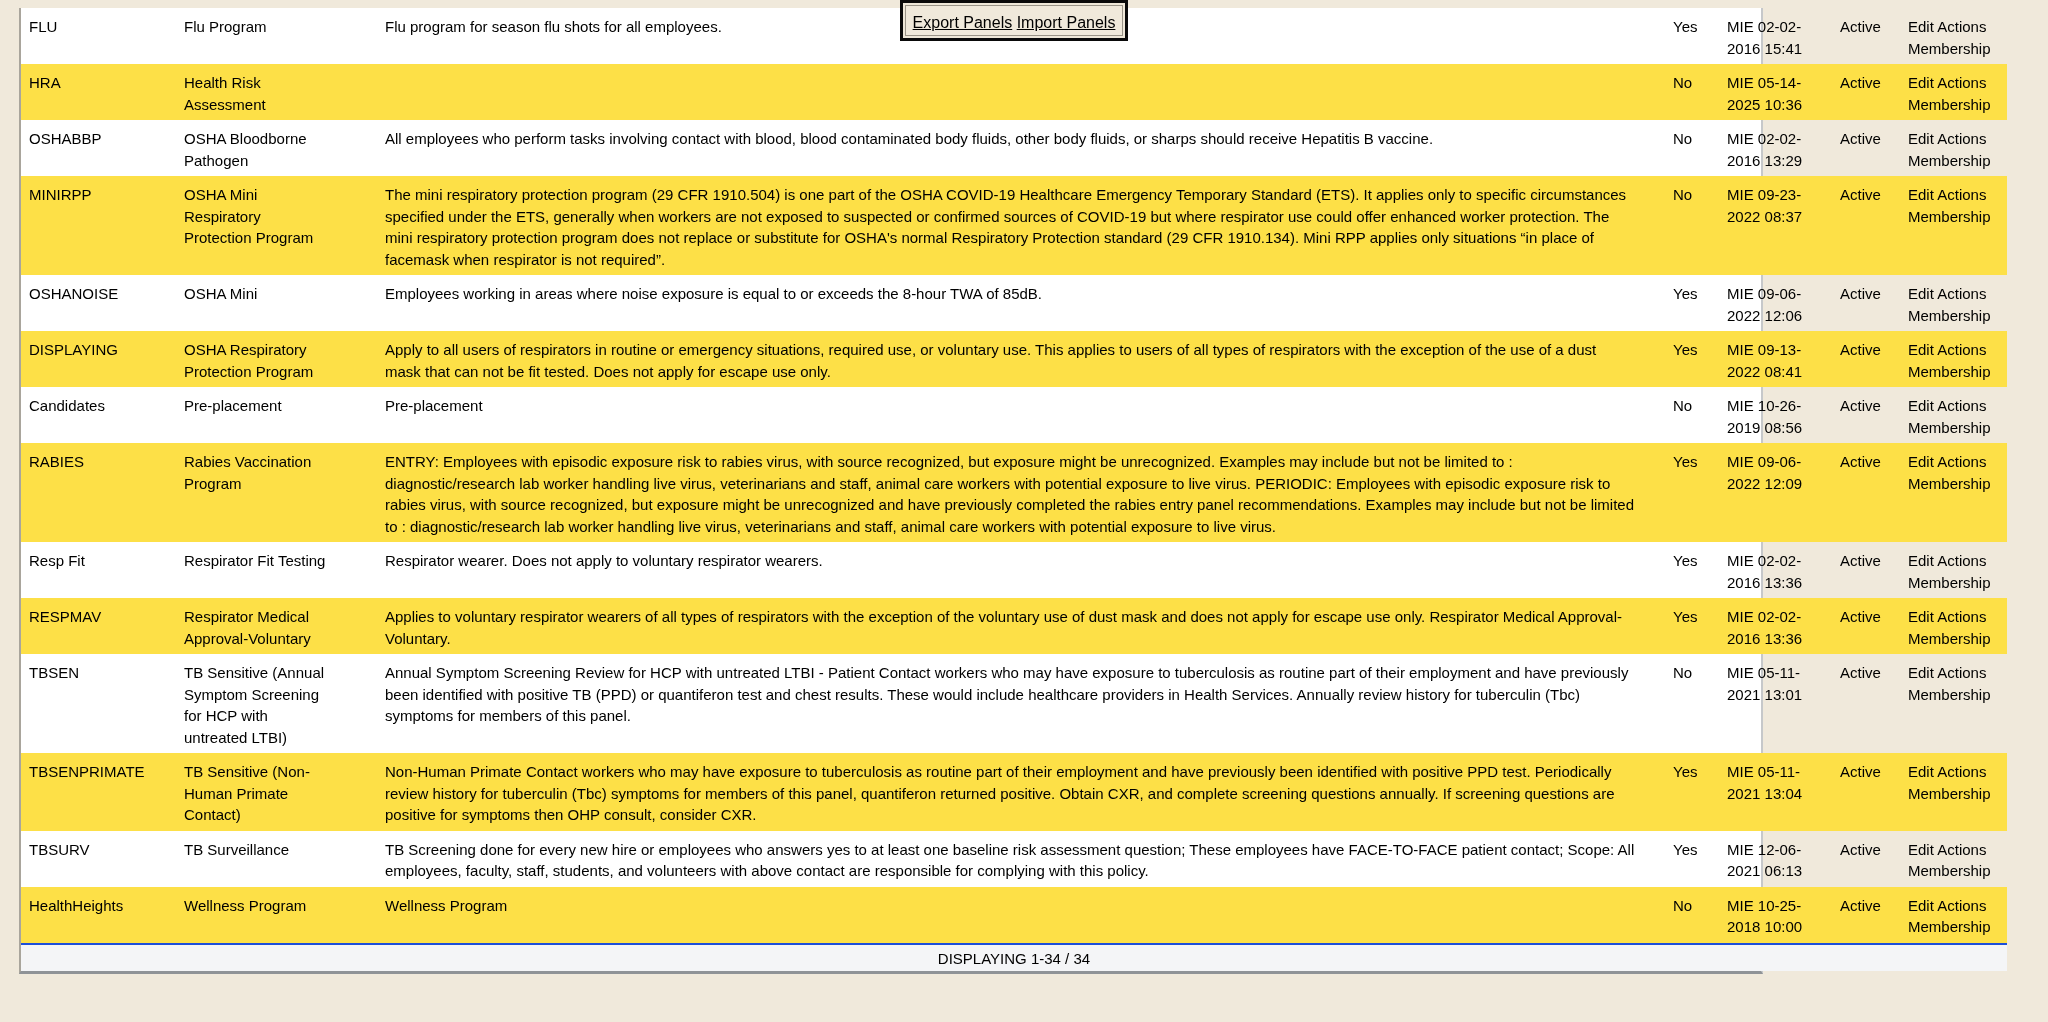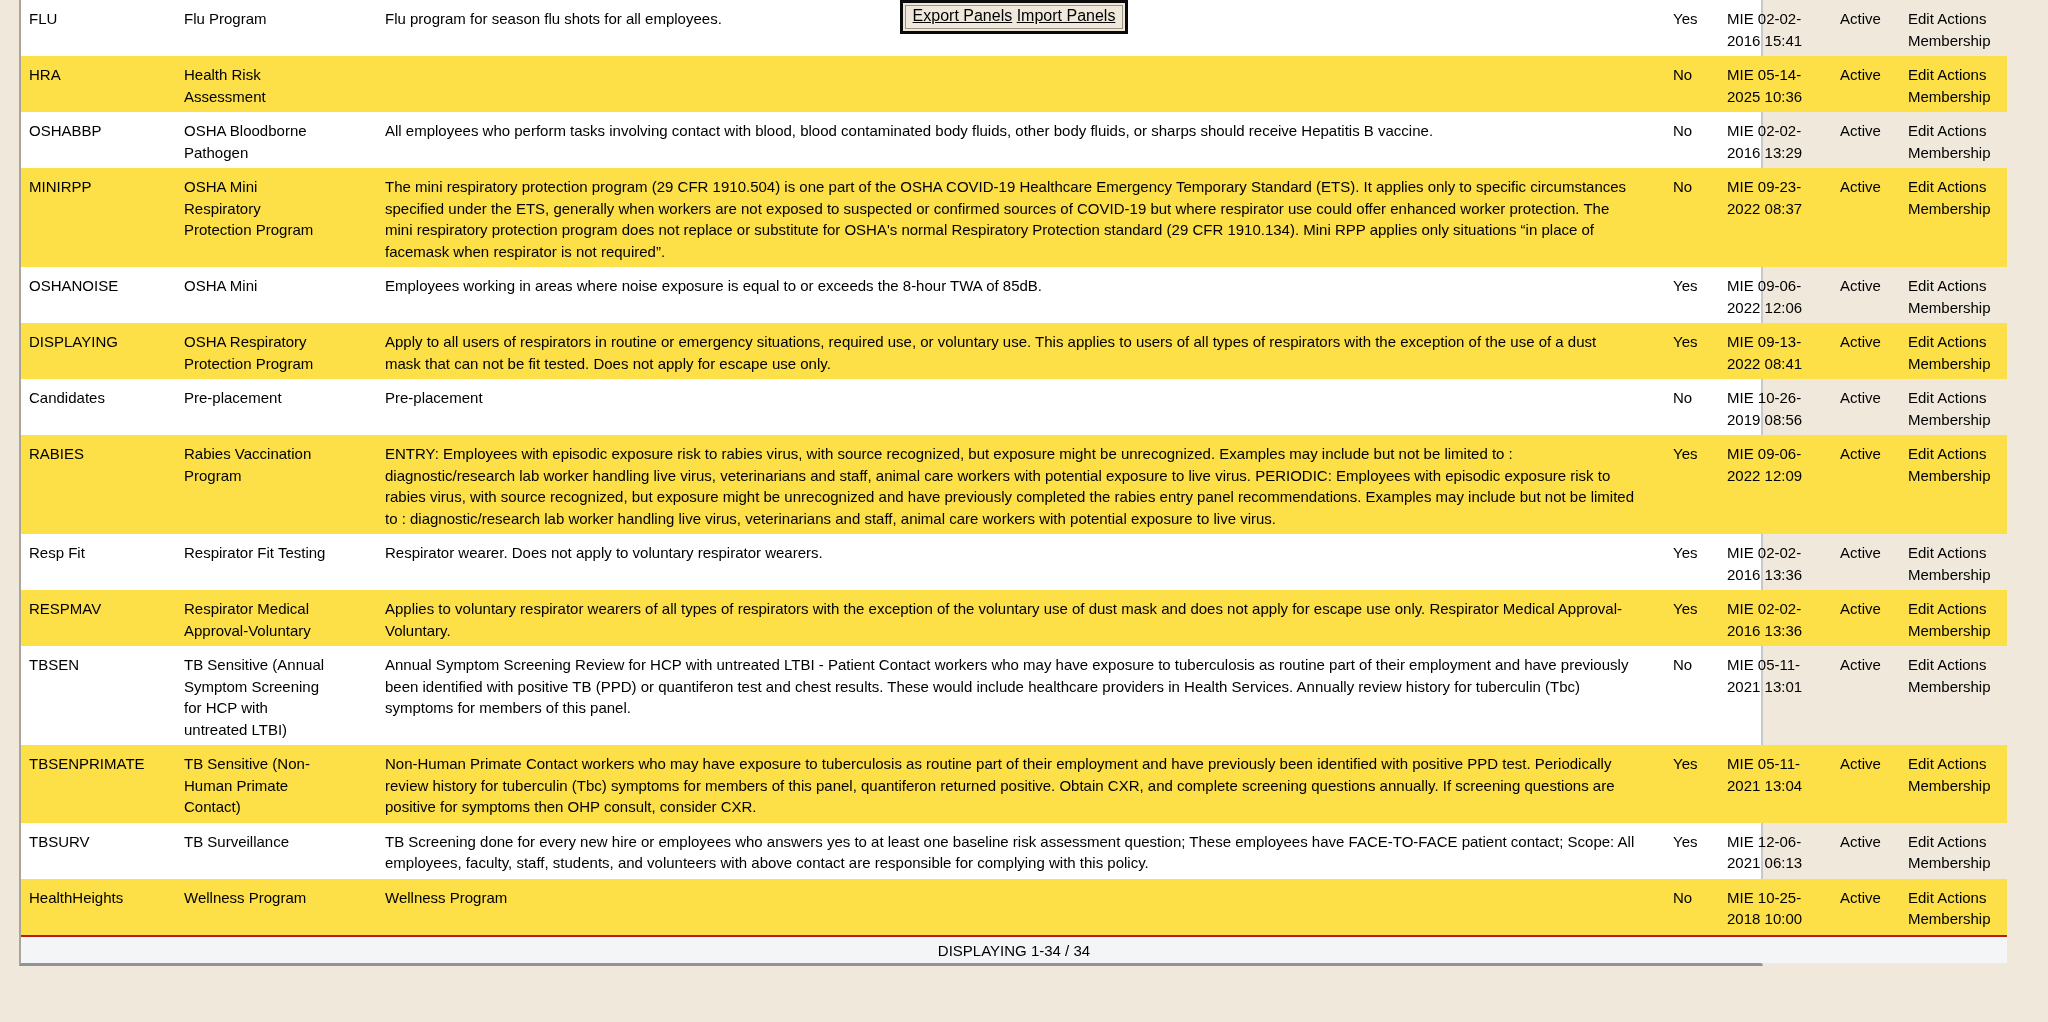--- a/index.html
+++ b/index.html
@@ -5,21 +5,21 @@
   html,body{margin:0;padding:0;}
   body{
     width:2048px;height:1022px;
     background:#f0e9db;
     font-family:"Liberation Sans", sans-serif;
     color:#000;
     overflow:hidden;
   }
   .page{position:relative;width:2048px;height:1022px;overflow:hidden;}
   .table-panel{
-    position:absolute;left:19px;top:0;
+    position:absolute;left:19px;top:8px;
     width:1744px;box-sizing:border-box;
     background:#ffffff;
     border-left:2px solid #a9a59c;
     border-right:2px solid #c6c8ca;
     border-bottom:3px solid #8f9397;
   }
   table.panels{
     border-collapse:collapse;table-layout:fixed;
     width:1986px;
     font-size:15px;line-height:21.5px;color:#000;
@@ -28,35 +28,35 @@
   td.c-code{padding-right:6px;}
   td.c-name{padding-right:45px;}
   td.c-desc{padding-right:30px;}
   td.c-flag{padding-right:4px;}
   td.c-date{padding-right:6px;}
   td.c-status{padding-right:4px;}
   td.c-actions{padding-right:6px;margin-left:40px;}
   tr.alt td{background:#fde047;}
   tr.footer-row td{
     background:#f4f5f7;
-    border-top:2px solid #b91c1c;
+    border-top:2px solid #1d4ed8;
     text-align:center;
     padding:3px 0 2px 0;
   }
   .actions-bar-wrap{
     position:relative;
     width:1990px;margin-left:19px;
     text-align:center;
   }
   .actions-bar{
     display:inline-block;
     margin-top:0px;
     border:3px solid #0a0a0a;
     box-shadow: inset 0 0 0 2px #efe8d9, inset 0 0 0 3px #9a9488;
-    padding:2px 10px 4px 10px;
+    padding:9px 10px 4px 10px;
     font-size:16px;line-height:22px;
     background:#f0e9db;
     white-space:nowrap;
   }
   .actions-bar .link{
     text-decoration:underline;
     color:#000;
     cursor:pointer;
   }
   .row-action{cursor:pointer;}

